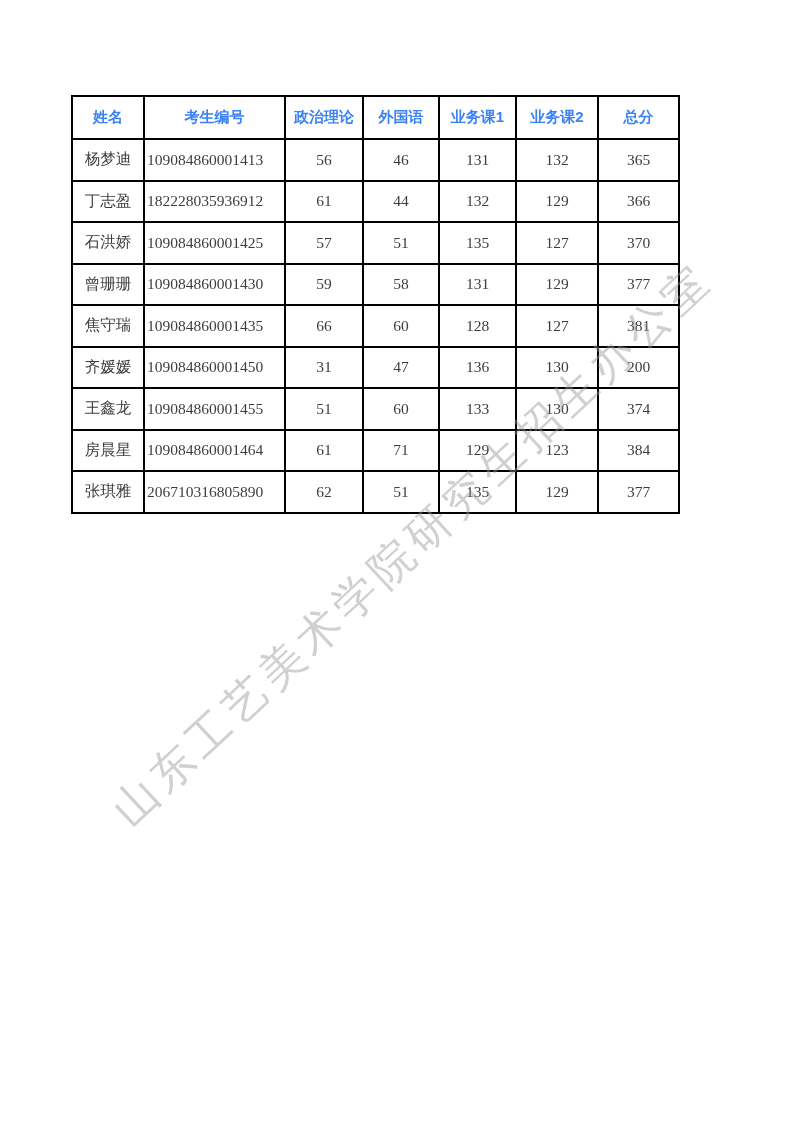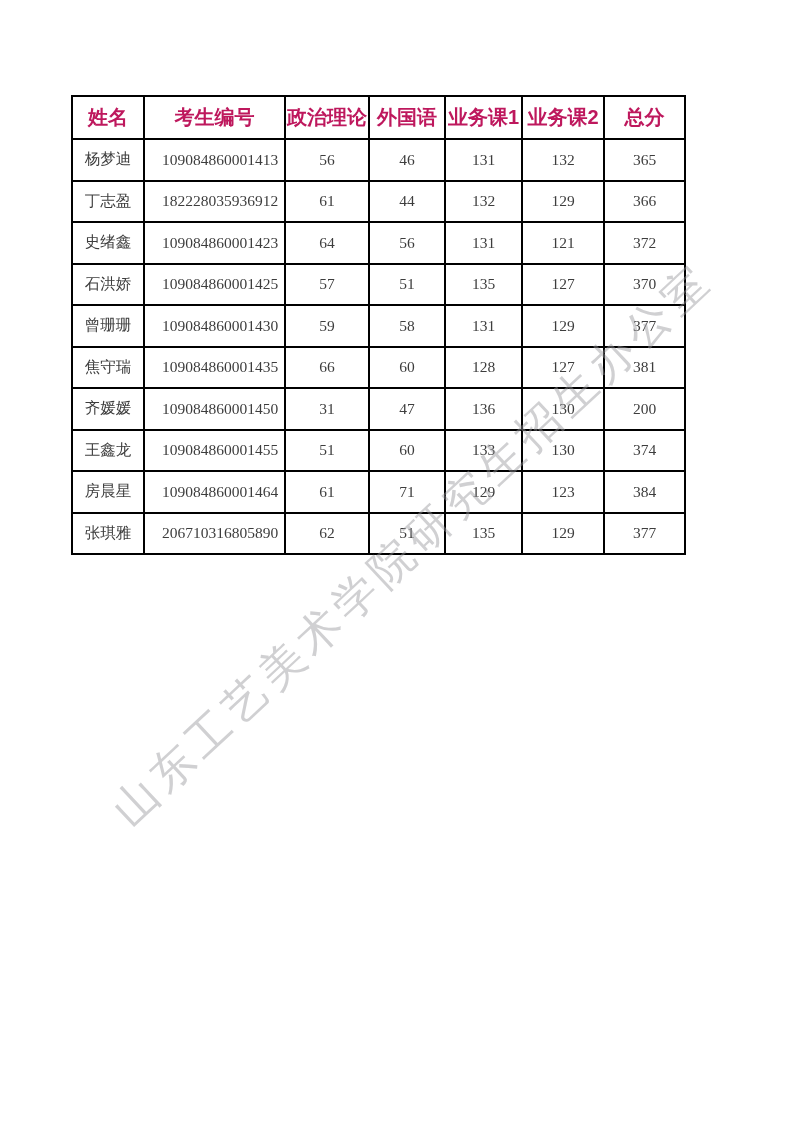--- a/index.html
+++ b/index.html
@@ -41,33 +41,33 @@
   table.score-table td {
     border: 2px solid #000000;
     text-align: center;
     vertical-align: middle;
     overflow: hidden;
     white-space: nowrap;
   }
   table.score-table th {
     font-family: "Liberation Sans", sans-serif;
     font-weight: 700;
-    font-size: 20px;
-    color: #be185d;
+    font-size: 15px;
+    color: #3b82f6;
     height: 39px;
   }
   table.score-table td {
     font-family: "Liberation Serif", serif;
     font-size: 15.5px;
     color: #3d3d3d;
     height: 37.5px;
   }
   table.score-table td.cell-candidate-id {
     text-align: left;
-    padding-left: 17px;
+    padding-left: 2px;
   }
 </style>
 </head>
 <body>
 
 <div class="sheet">
   <div class="watermark">山东工艺美术学院研究生招生办公室</div>
 
   <table class="score-table">
     <colgroup>
@@ -101,29 +101,20 @@
           <td class="cell-total">365</td>
         </tr>
         <tr>
           <td class="cell-name">丁志盈</td>
           <td class="cell-candidate-id">182228035936912</td>
           <td class="cell-political-theory">61</td>
           <td class="cell-foreign-language">44</td>
           <td class="cell-course1">132</td>
           <td class="cell-course2">129</td>
           <td class="cell-total">366</td>
-        </tr>
-        <tr>
-          <td class="cell-name">史绪鑫</td>
-          <td class="cell-candidate-id">109084860001423</td>
-          <td class="cell-political-theory">64</td>
-          <td class="cell-foreign-language">56</td>
-          <td class="cell-course1">131</td>
-          <td class="cell-course2">121</td>
-          <td class="cell-total">372</td>
         </tr>
         <tr>
           <td class="cell-name">石洪娇</td>
           <td class="cell-candidate-id">109084860001425</td>
           <td class="cell-political-theory">57</td>
           <td class="cell-foreign-language">51</td>
           <td class="cell-course1">135</td>
           <td class="cell-course2">127</td>
           <td class="cell-total">370</td>
         </tr>

